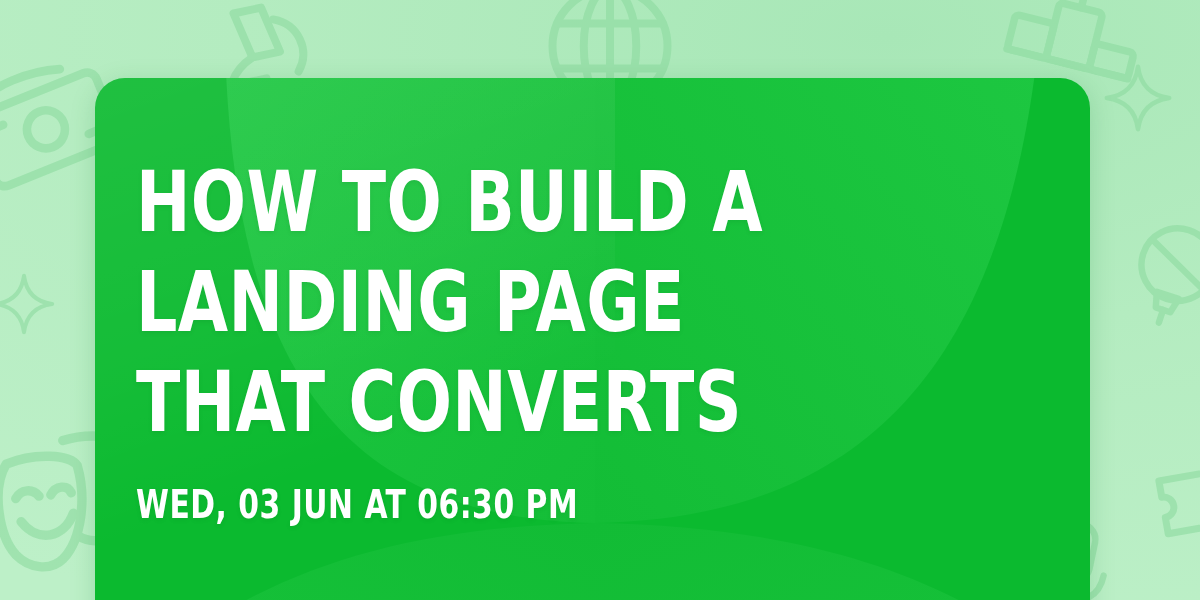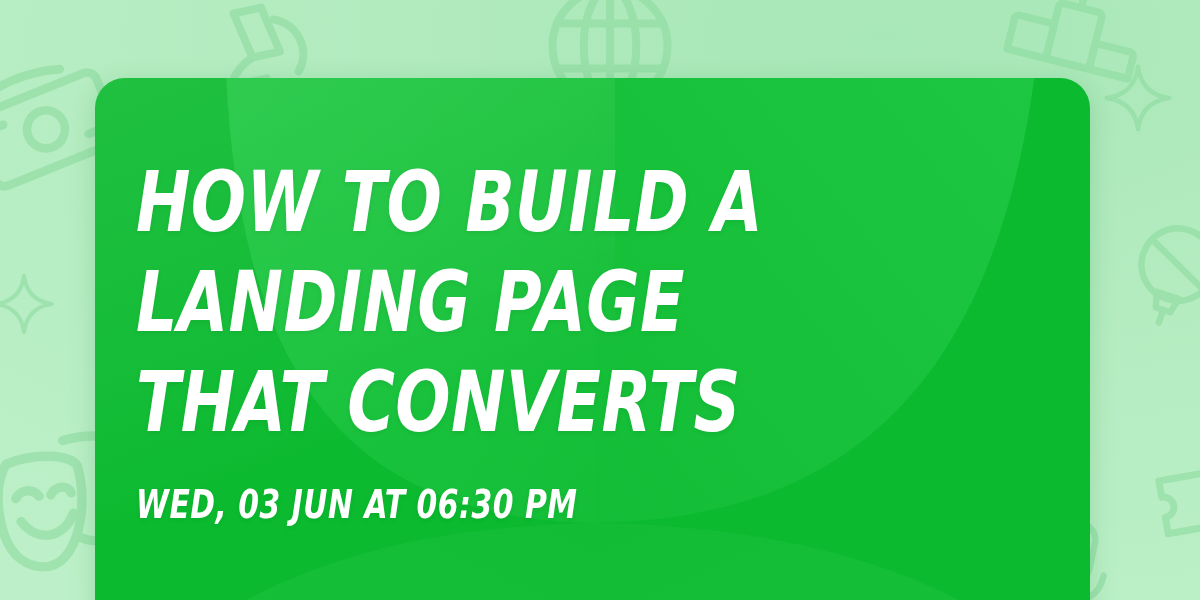--- a/index.html
+++ b/index.html
@@ -50,21 +50,20 @@
     left:0;top:0;width:520px;height:470px;
     background:linear-gradient(160deg,rgba(255,255,255,.085) 0%,rgba(255,255,255,.045) 45%,rgba(255,255,255,0) 72%);
     pointer-events:none;
   }
 
   
   .card-content{
     position:absolute;
     left:41px;top:74px;
     right:40px;
-    font-style:italic;
   }
 
   #event-title{
     margin:0;
     color:#ffffff;
     font-family:"Liberation Sans Narrow","DejaVu Sans Condensed","Liberation Sans", sans-serif;
     font-weight:700;
     font-size:84px;
     line-height:100px;
     letter-spacing:.5px;

